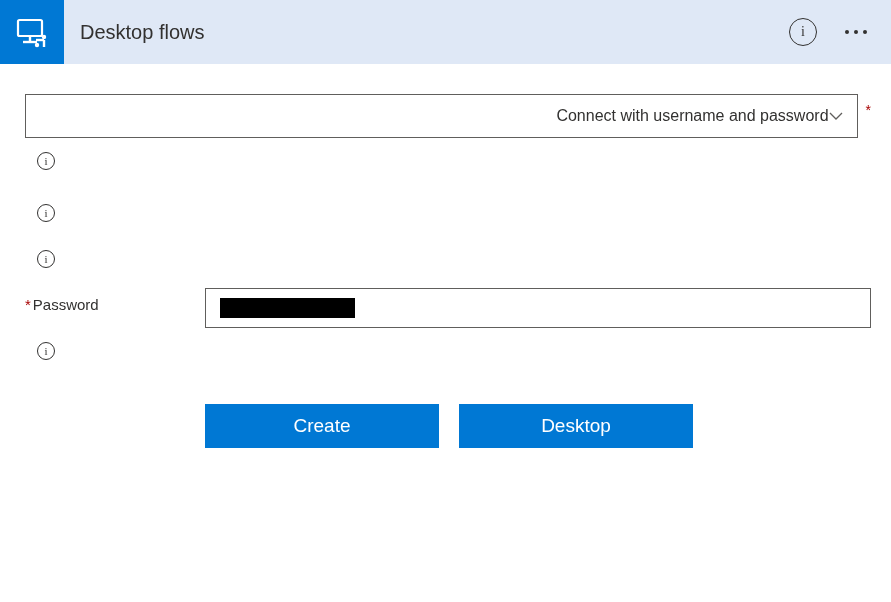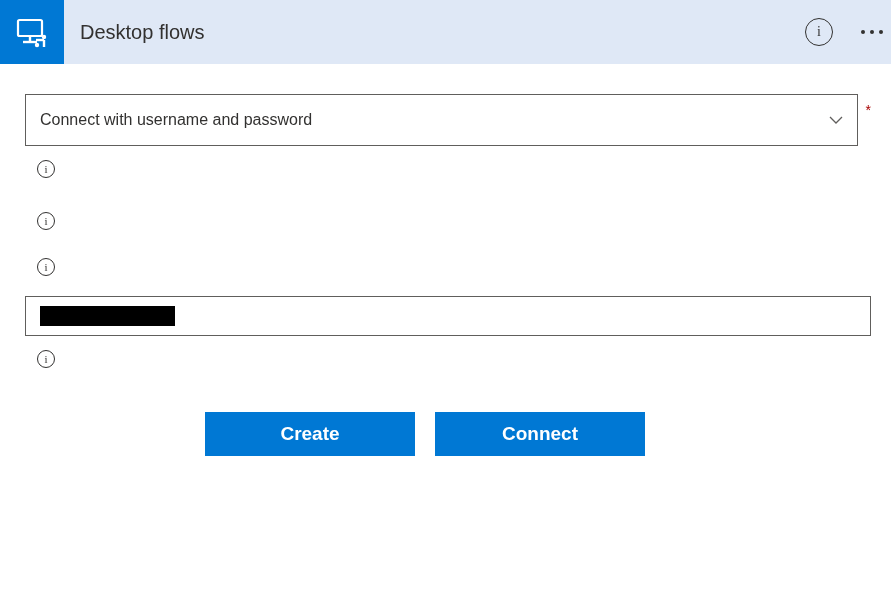--- a/index.html
+++ b/index.html
@@ -12,21 +12,21 @@
       font-size: 14px;
       color: #323130;
       background: #fff;
       width: 891px;
     }
     .header {
       background: #dfe8f6;
       height: 64px;
       display: flex;
       align-items: center;
-      padding-right: 4px;
+      padding-right: 20px;
     }
     .header-icon-box {
       width: 64px;
       height: 64px;
       background: #0078d4;
       display: flex;
       align-items: center;
       justify-content: center;
     }
     .header-title {
@@ -87,26 +87,27 @@
     .trailing-required {
       color: #a80000;
       margin-left: 8px;
       padding-top: 8px;
     }
     .control-col {
       flex: 1;
     }
     .select-box {
       border: 1px solid #605e5c;
-      height: 52px;
+      height: 44px;
       display: flex;
       align-items: center;
       padding: 0 14px;
       cursor: pointer;
       background: #fff;
+      text-align: right;
     }
     .select-text {
       flex: 1;
       font-size: 16px;
       color: #323130;
     }
     .chevron {
       width: 14px;
       height: 14px;
     }
@@ -142,27 +143,27 @@
       font-size: 11px;
       cursor: pointer;
     }
     .button-row {
       display: flex;
       gap: 20px;
       margin-left: 180px;
       margin-top: 24px;
     }
     .btn {
-      width: 210px;
+      width: 234px;
       height: 44px;
       background: #0078d4;
       color: #fff;
       border: none;
       font-size: 19px;
-      font-weight: 700;
+      font-weight: 400;
       cursor: pointer;
       font-family: inherit;
     }
   </style>
 </head>
 <body>
 
 <div class="header">
   <div class="header-icon-box">
     <svg width="36" height="36" viewBox="0 0 36 36" fill="none">
@@ -207,28 +208,31 @@
   </div>
   <div class="info-row">
     <div class="info-circle-sm">i</div>
   </div>
 
   <div class="info-row">
     <div class="info-circle-sm">i</div>
   </div>
 
   <div class="form-row">
+    <div class="label-col">
+      <span class="required">*</span><span>Password</span>
+    </div>
     <div class="control-col">
       <div class="text-input">
         <span class="redacted" style="width:135px"></span>
       </div>
     </div>
   </div>
   <div class="info-row">
     <div class="info-circle-sm">i</div>
   </div>
 
   <div class="button-row">
     <button class="btn">Create</button>
-    <button class="btn">Connect</button>
+    <button class="btn">Desktop</button>
   </div>
 
 </div>
 
 </body></html>

